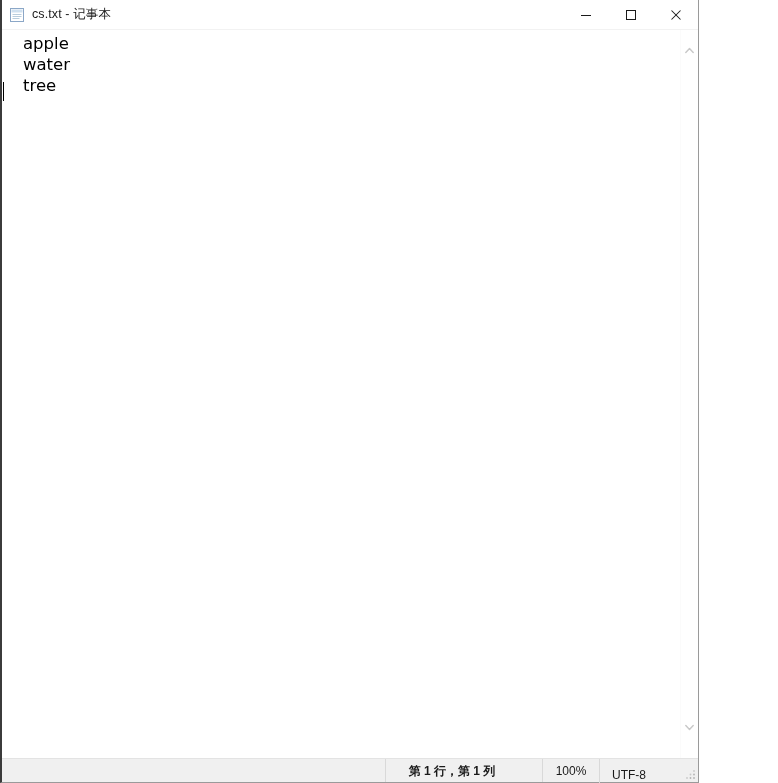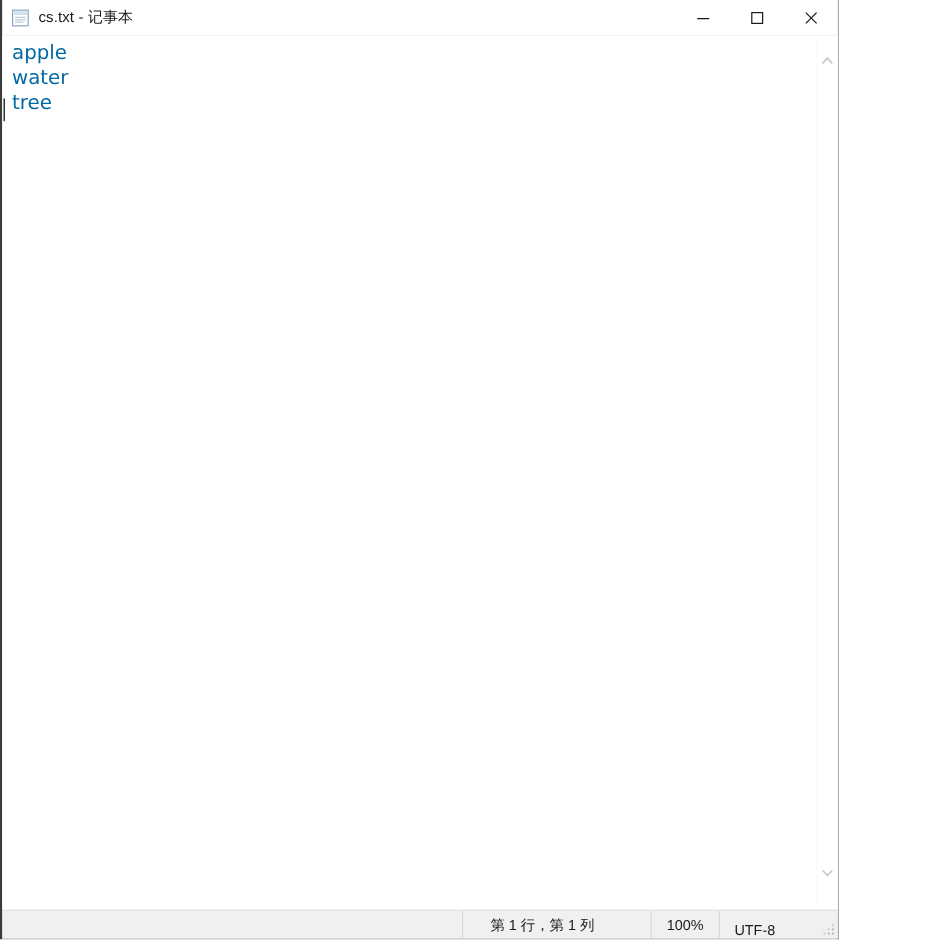--- a/index.html
+++ b/index.html
@@ -110,22 +110,22 @@
     left: 1px;
     top: 52px;
     width: 1px;
     height: 19px;
     background: #000000;
   }
   .text-line {
     font-family: "DejaVu Sans", "Liberation Sans", sans-serif;
     font-size: 16.5px;
     line-height: 21px;
-    color: #0369a1;
-    padding-left: 8px;
+    color: #000000;
+    padding-left: 21px;
     white-space: pre;
   }
 
   
   .scrollbar {
     flex: 0 0 17px;
     width: 17px;
     background: #ffffff;
     position: relative;
     border-left: 1px solid #fbfbfb;
@@ -168,21 +168,21 @@
     display: flex;
     align-items: center;
     font-size: 12px;
     color: #1a1a1a;
     border-left: 1px solid #d9d9d9;
     padding: 0 14px;
     white-space: nowrap;
     cursor: default;
     line-height: 14px;
   }
-  .status-cell.pos { min-width: 112px; justify-content: center; padding: 0 10px;}
+  .status-cell.pos { min-width: 112px; justify-content: center; padding: 0 10px; font-weight: bold;}
   .status-cell.zoom { min-width: 52px; justify-content: center; padding: 0 2px; margin-left: 24px;}
   .status-cell.eol { min-width: 104px; justify-content: center; padding: 0 10px;}
   .status-cell.enc { min-width: 74px; justify-content: flex-start; padding: 16px 12px;}
   .resize-grip {
     position: absolute;
     right: 2px;
     bottom: 2px;
     width: 12px;
     height: 12px;
     pointer-events: none;

